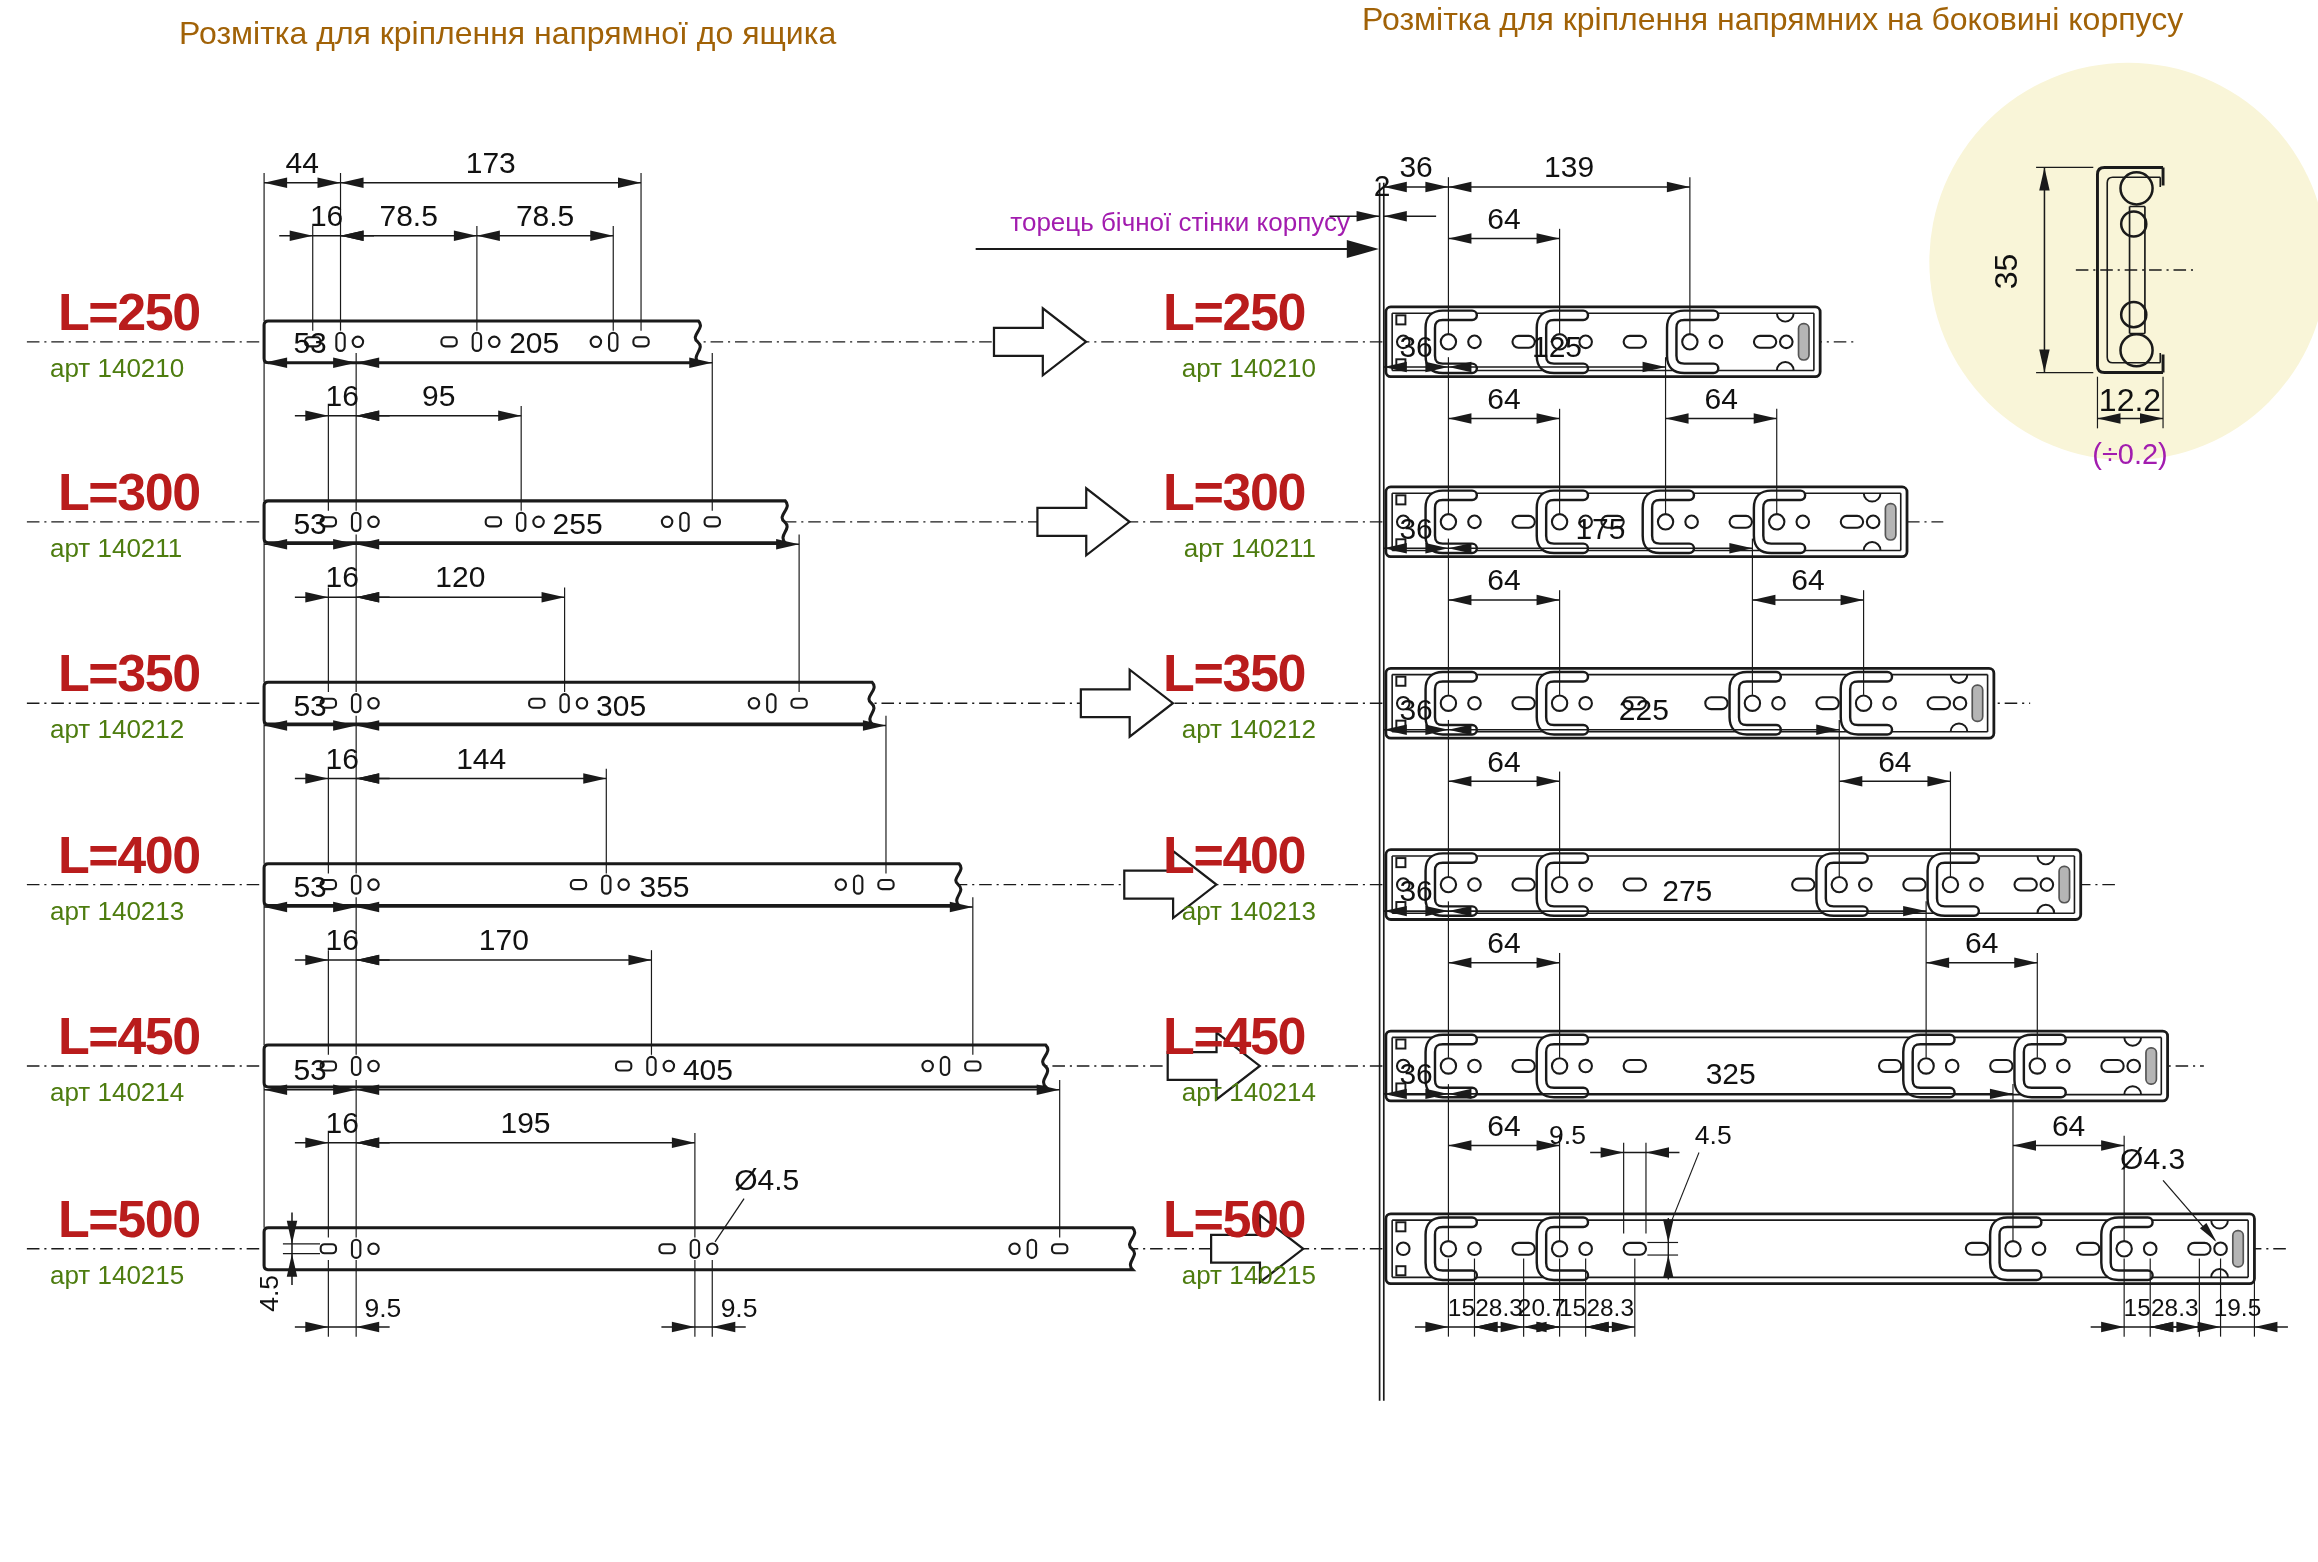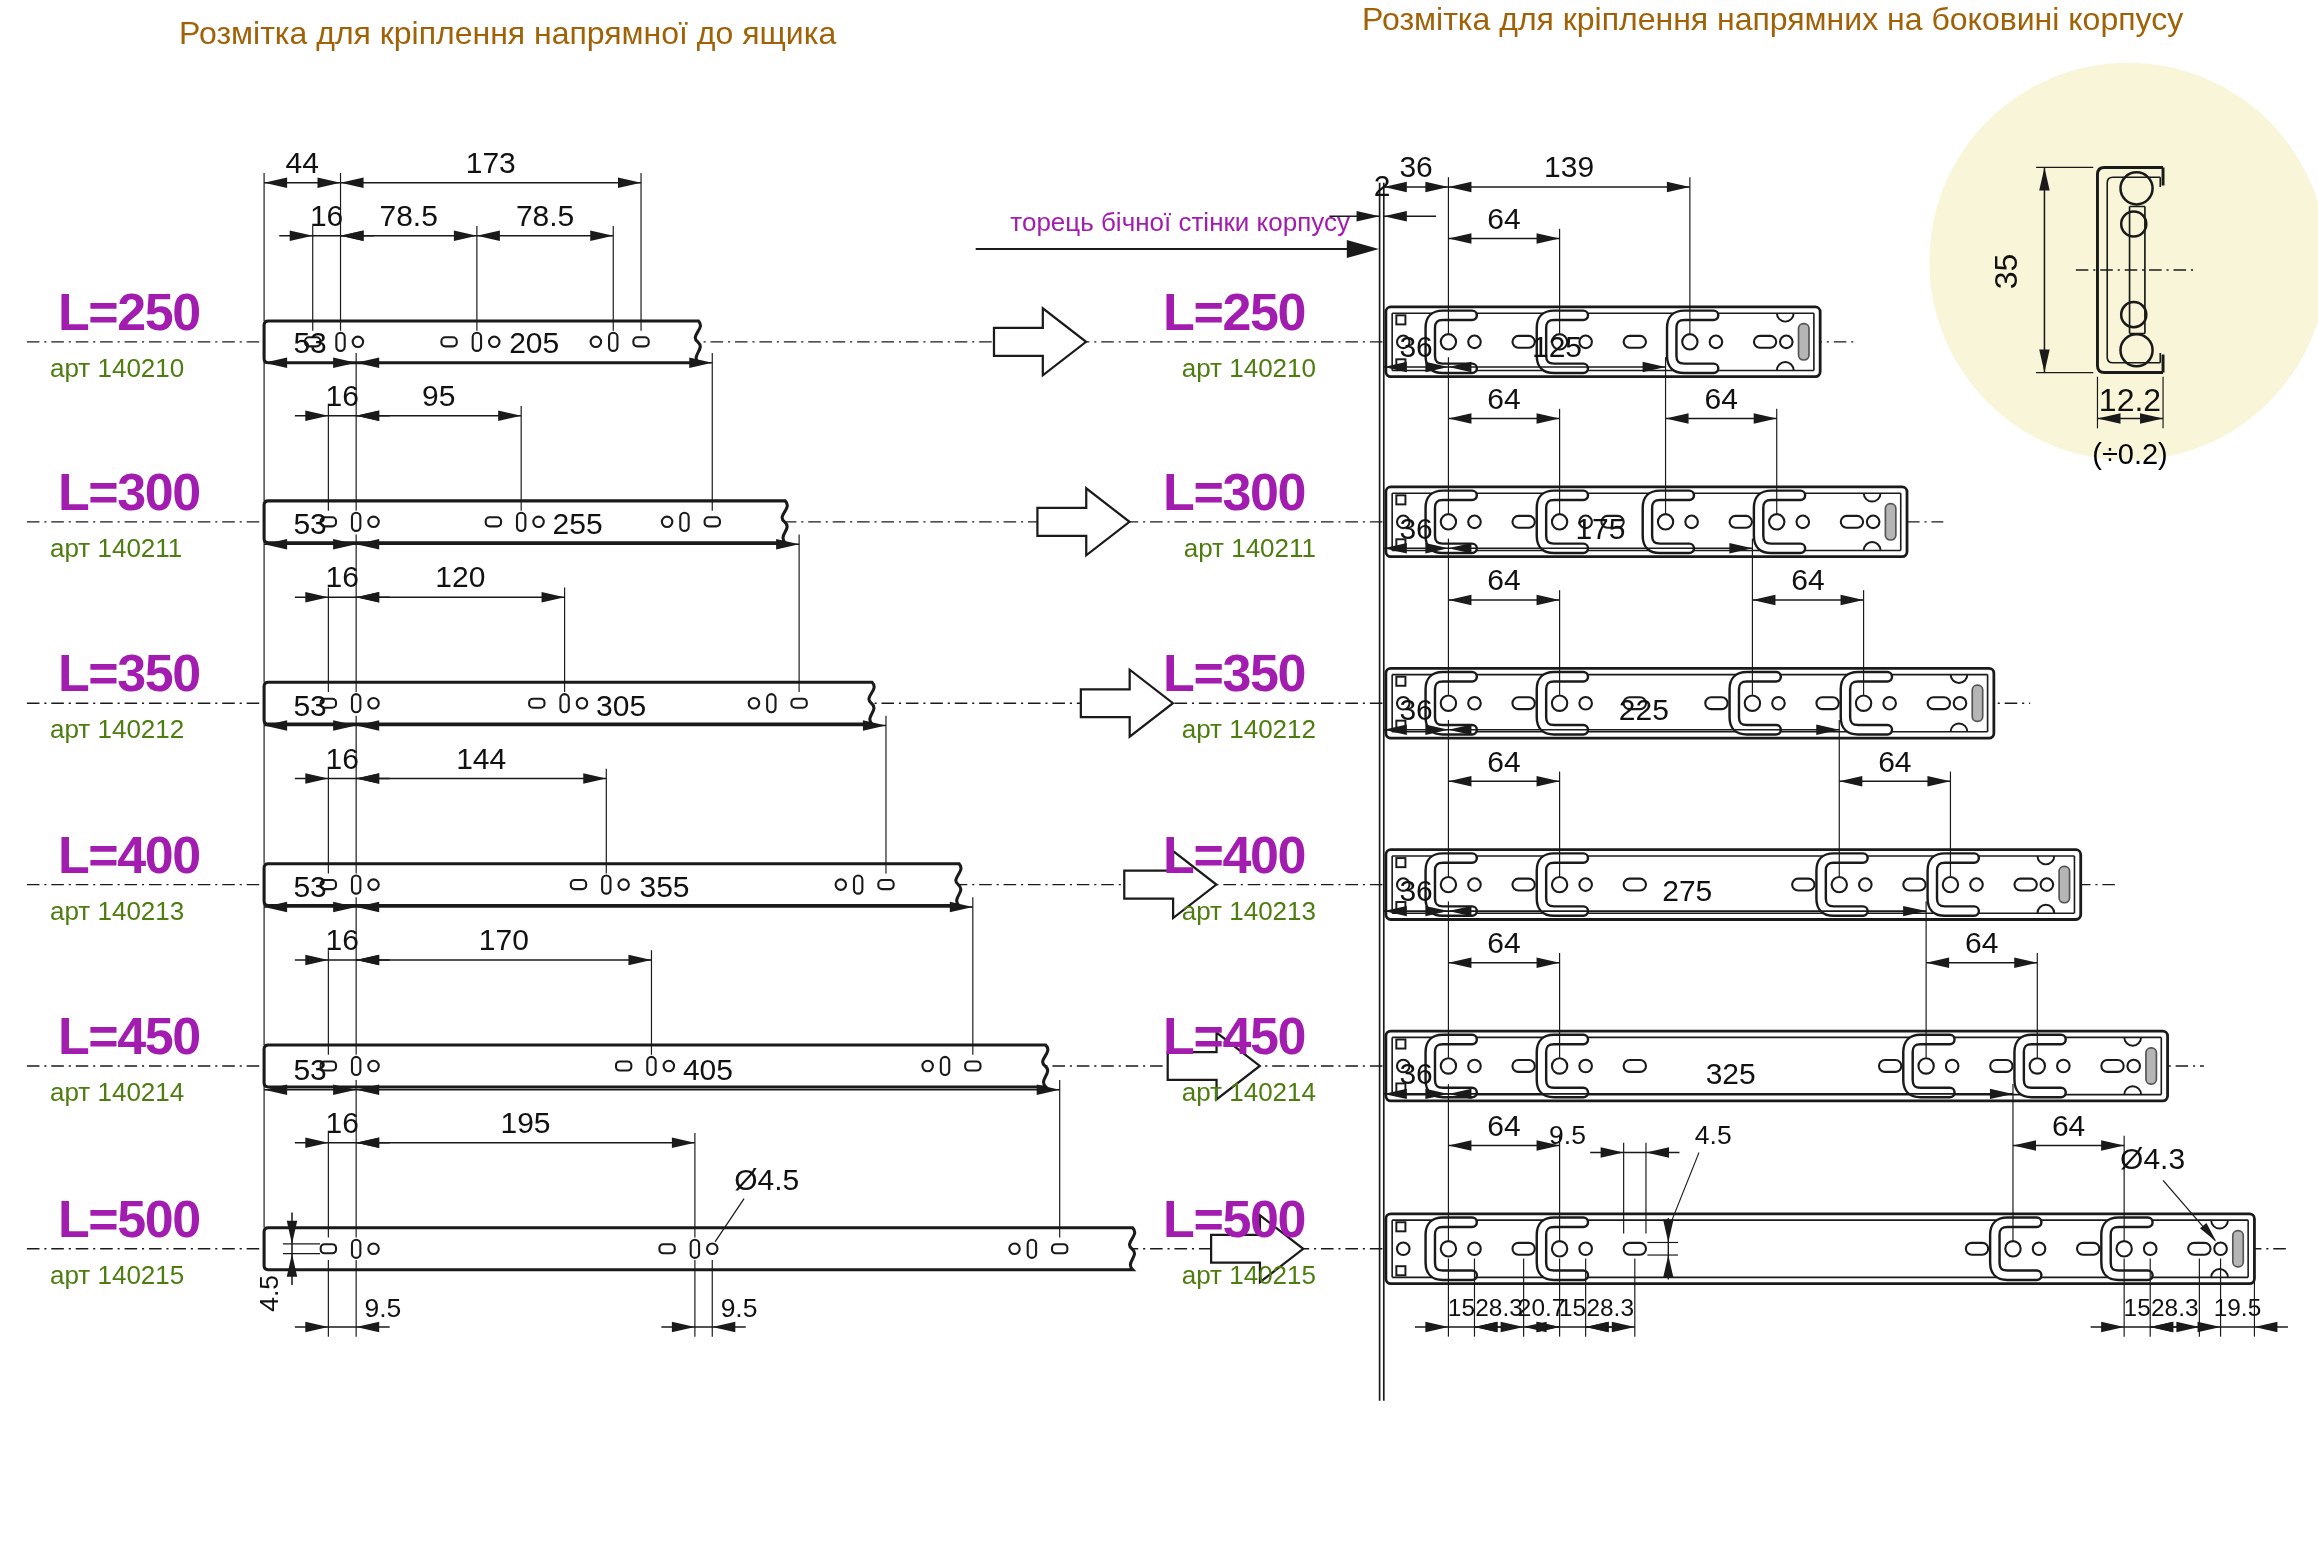--- a/index.html
+++ b/index.html
@@ -1,27 +1,27 @@
 <!DOCTYPE html>
 <html style="font-size:11px"><head>
 <meta charset="utf-8">
 <style>
   html,body{margin:0;padding:0;background:#fff;}
   .stage{position:relative;width:2319px;height:1562px;background:#ffffff;overflow:hidden;
          font-family:"Liberation Sans",sans-serif;color:#1a1a1a;}
   svg{position:absolute;left:0;top:0;}
   .abs{position:absolute;white-space:nowrap;}
   .title{font-size:32px;letter-spacing:0px;color:#a16207;}
-  .lbig{font-size:52px;font-weight:700;letter-spacing:-1.4px;color:#a21caf;}
+  .lbig{font-size:52px;font-weight:700;letter-spacing:-1.4px;color:#b91c1c;}
   .lart{font-size:26px;color:#4d7c0f;}
   .rcol{text-align:right;}
   .walllab{font-size:26px;color:#a21caf;}
   .dim2{font-size:30px;color:#111;}
   .det{font-size:32px;color:#111;}
-  .dettol{font-size:29px;color:#000000;}
+  .dettol{font-size:29px;color:#a21caf;}
   .rot{transform:rotate(-90deg);transform-origin:center center;}
 </style>
 </head>
 <body>
 
 <div class="stage">
   <svg id="cv" width="2319" height="1562" viewBox="0 0 3323 2239">
       <g>
         <line x1="1977" y1="262" x2="1977" y2="2008" stroke="#1a1a1a" stroke-width="2.4"></line>
         <line x1="1983" y1="262" x2="1983" y2="2008" stroke="#1a1a1a" stroke-width="2.4"></line>

